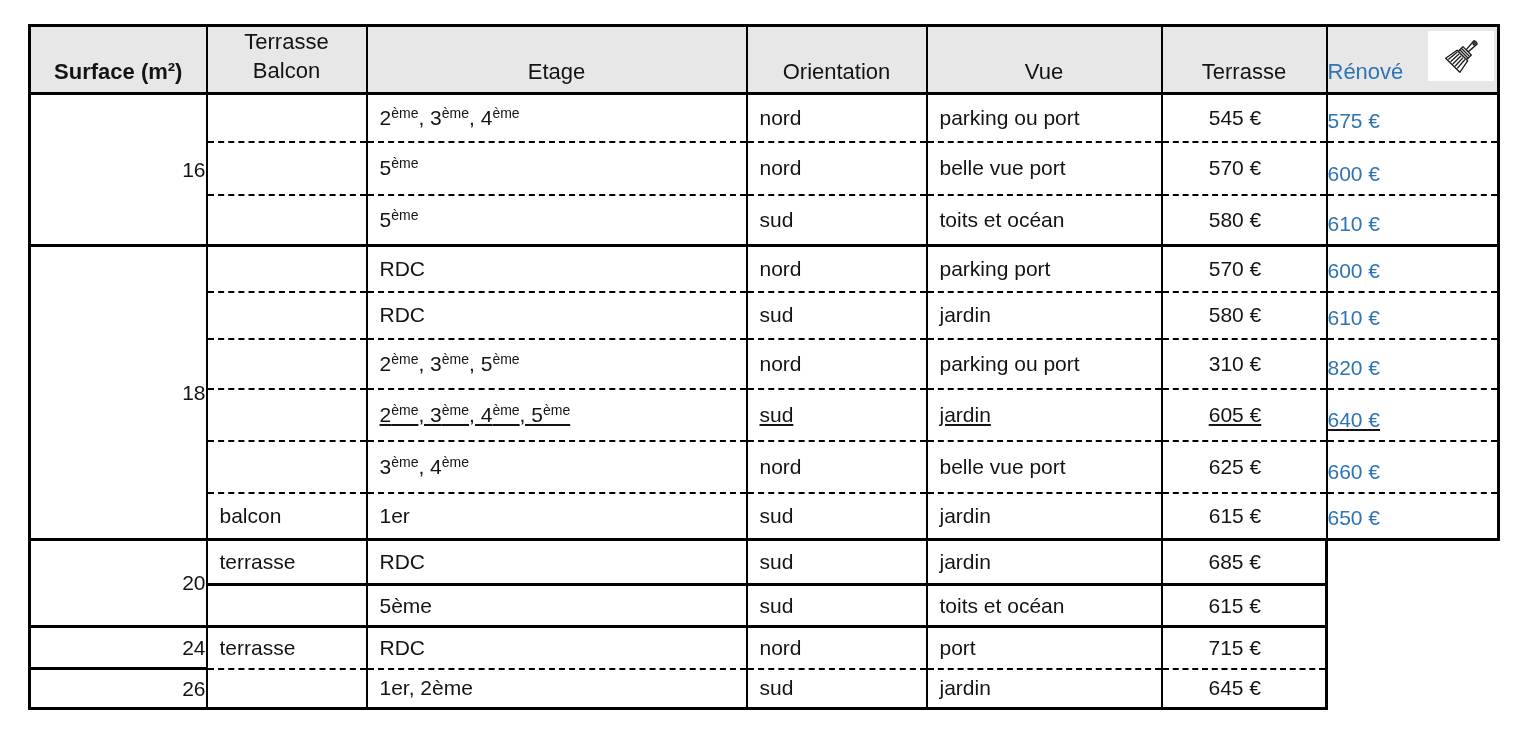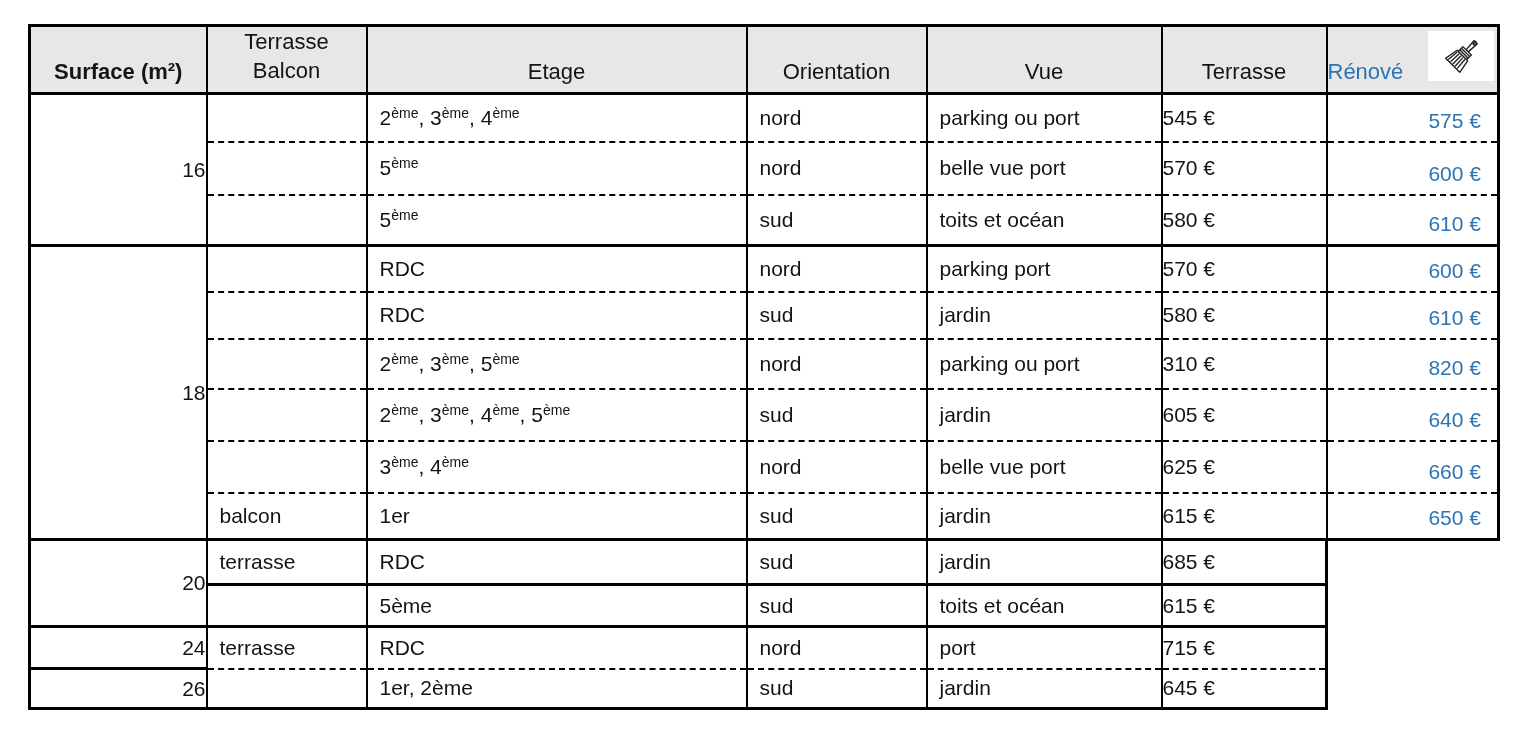--- a/index.html
+++ b/index.html
@@ -44,23 +44,22 @@
     font-size:21px;
     vertical-align:middle;
     padding:0;
   }
   .col-surface{
     border-left:3px solid var(--line);
     text-align:right;
   }
   .grp-end{border-bottom:3px solid var(--line);}
   .col-left{padding-left:12px;text-align:left;}
-  .col-standard{text-align:left;padding-right:18px;}
+  .col-standard{text-align:center;padding-right:18px;}
   .col-renove{
-    text-align:right;
     padding-right:16px;
     color:var(--renove-blue);
     vertical-align:bottom;
     padding-bottom:8px;
     border-right:3px solid var(--line);
   }
   .outer-right{border-right:3px solid var(--line);}
   .sep-dashed{border-bottom:2px dashed var(--line);}
   .sep-solid,.sep-outer{border-bottom:3px solid var(--line);}
   sup{font-size:14px;line-height:0;vertical-align:7px;}
@@ -173,21 +172,21 @@
           <td class="col-renove sep-dashed">610 €</td>
         </tr>
         <tr style="height: 50px;">
           <td class="col-left sep-dashed"></td>
           <td class="col-left sep-dashed">2<sup>ème</sup>, 3<sup>ème</sup>, 5<sup>ème</sup></td>
           <td class="col-left sep-dashed">nord</td>
           <td class="col-left sep-dashed">parking ou port</td>
           <td class="col-standard sep-dashed">310 €</td>
           <td class="col-renove sep-dashed">820 €</td>
         </tr>
-        <tr style="height: 52px;">
+        <tr style="height: 52px; text-decoration: underline;">
           <td class="col-left sep-dashed"></td>
           <td class="col-left sep-dashed">2<sup>ème</sup>, 3<sup>ème</sup>, 4<sup>ème</sup>, 5<sup>ème</sup></td>
           <td class="col-left sep-dashed">sud</td>
           <td class="col-left sep-dashed">jardin</td>
           <td class="col-standard sep-dashed">605 €</td>
           <td class="col-renove sep-dashed">640 €</td>
         </tr>
         <tr style="height: 52px;">
           <td class="col-left sep-dashed"></td>
           <td class="col-left sep-dashed">3<sup>ème</sup>, 4<sup>ème</sup></td>

